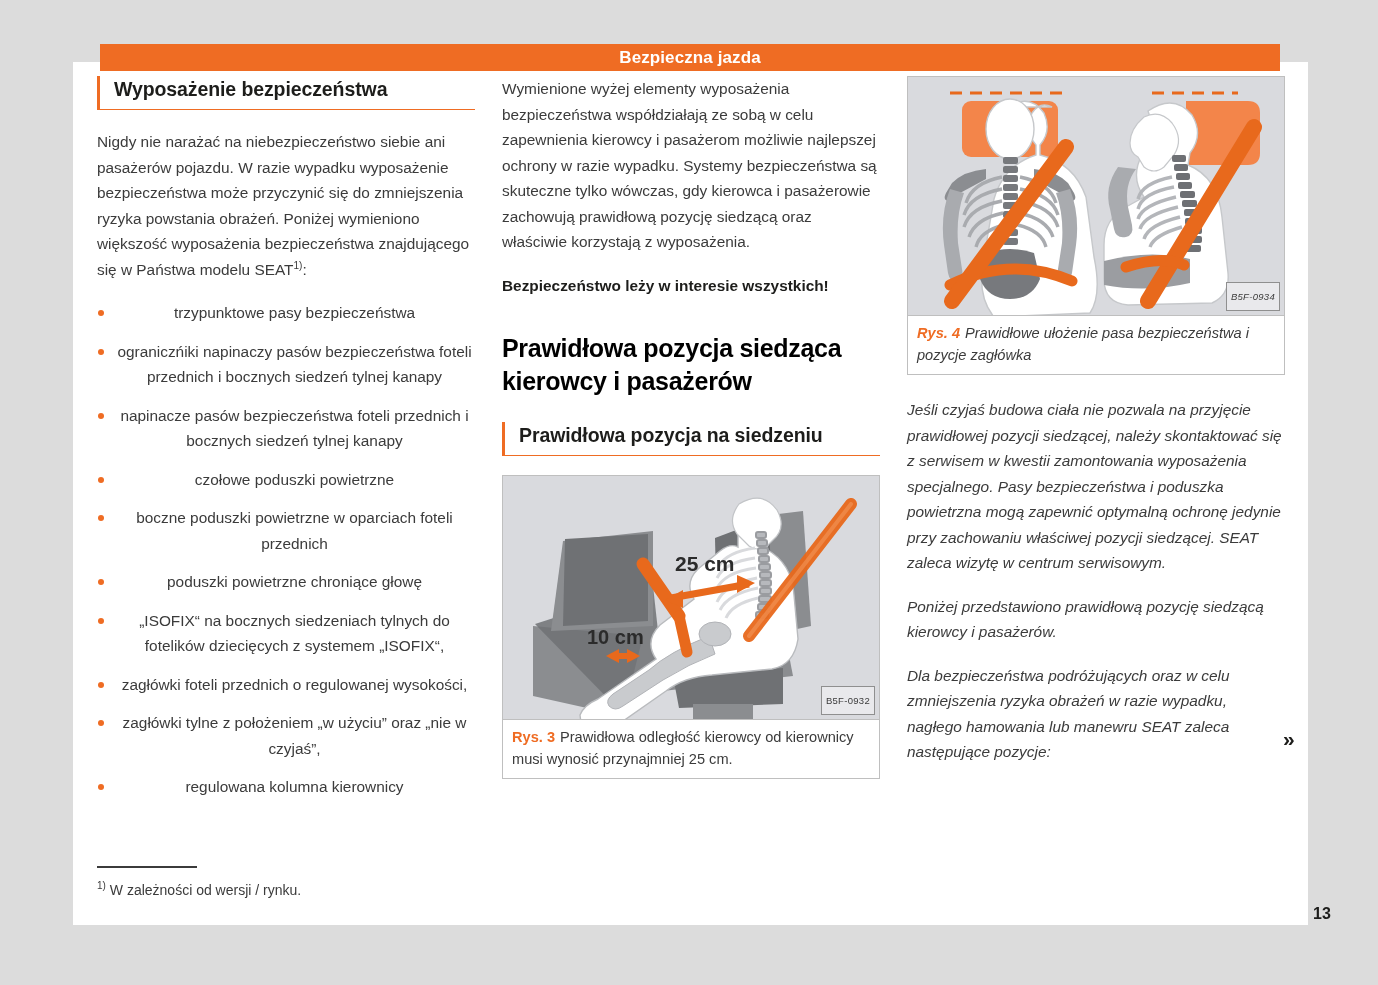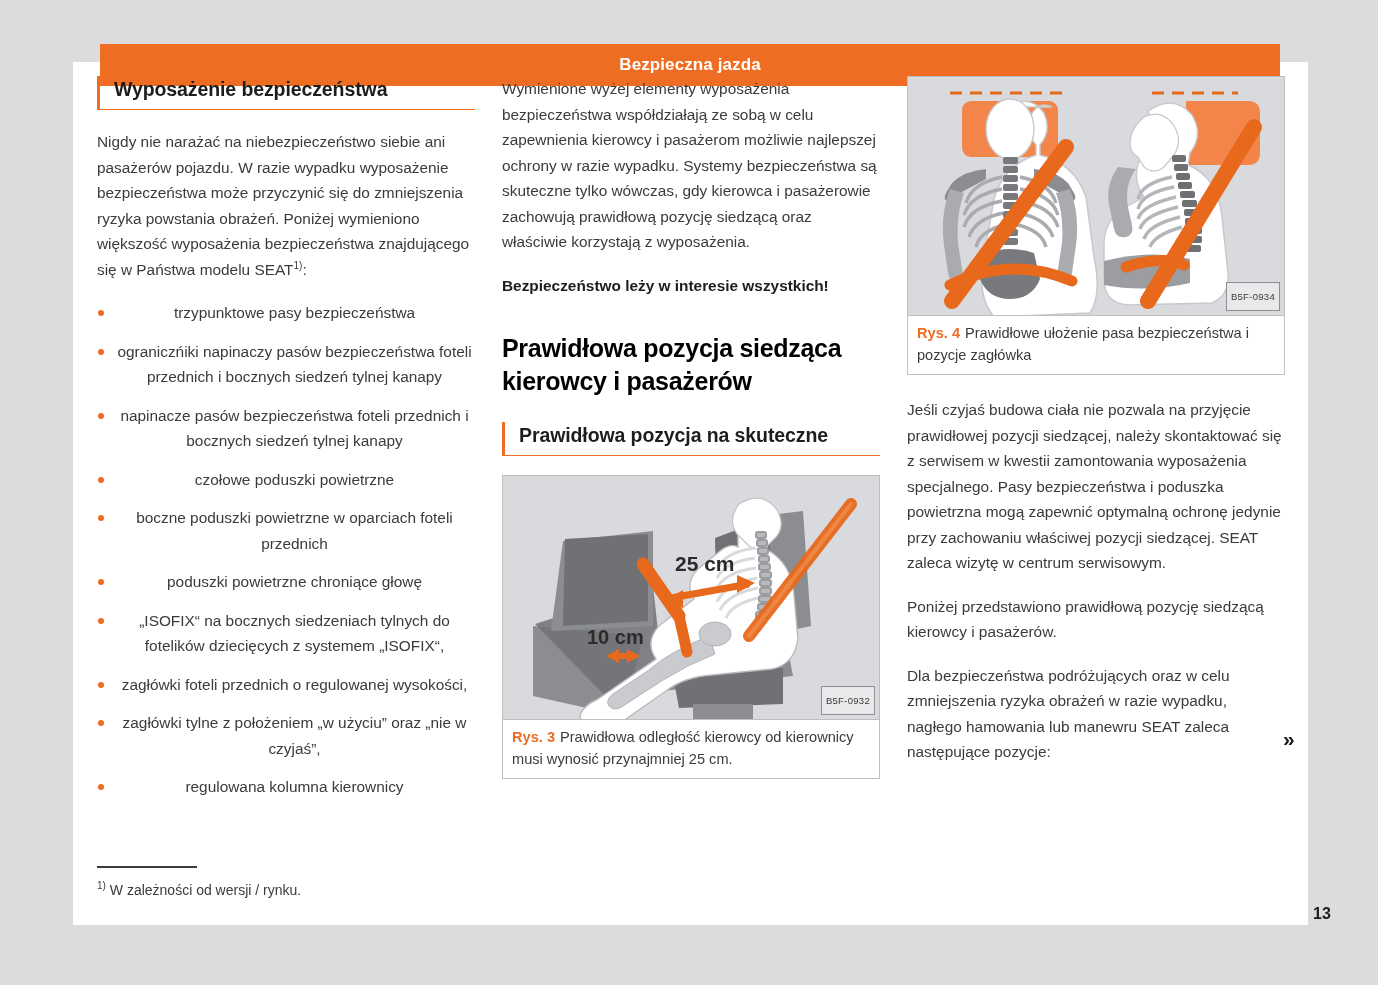--- a/index.html
+++ b/index.html
@@ -24,21 +24,21 @@
     height: 863px;
     background: #ffffff;
   }
 
   
   #header-bar {
     position: absolute;
     left: 100px;
     top: 44px;
     width: 1180px;
-    height: 42px;
+    height: 27px;
     background: #ef6c23;
     color: #ffffff;
     font-size: 17px;
     font-weight: bold;
     letter-spacing: .1px;
     display: flex;
     align-items: center;
     justify-content: center;
   }
 
@@ -46,21 +46,21 @@
   .col {
     position: absolute;
     top: 76px;
     width: 375px;
     color: #3b3b3b;
     font-size: 15.4px;
     line-height: 25.5px;
   }
   #col-1 { left: 97px;  width: 378px; }
   #col-2 { left: 502px; width: 378px; }
-  #col-3 { left: 907px; width: 378px; }
+  #col-3 { left: 907px; width: 378px; font-style: italic; }
 
   
   .sec-head {
     position: relative;
     border-left: 3px solid #ef6c23;
     border-bottom: 1.5px solid #ef6c23;
     padding: 0 0 7px 14px;
     margin: 0 0 19px 0;
     font-size: 19.5px;
     font-weight: bold;
@@ -223,21 +223,21 @@
 </div>
 
 <div class="col" id="col-2">
 
   <p class="body">Wymienione wyżej elementy wyposażenia bezpieczeństwa współdziałają ze sobą w celu zapewnienia kierowcy i pasażerom możliwie najlepszej ochrony w razie wypadku. Systemy bezpieczeństwa są skuteczne tylko wówczas, gdy kierowca i pasażerowie zachowują prawidłową pozycję siedzącą oraz właściwie korzystają z wyposażenia.</p>
 
   <p class="bold-note">Bezpieczeństwo leży w interesie wszystkich!</p>
 
   <h1 class="chapter-title" style="margin-top:34px;">Prawidłowa pozycja siedząca kierowcy i pasażerów</h1>
 
-  <h2 class="sec-head">Prawidłowa pozycja na skuteczne</h2>
+  <h2 class="sec-head">Prawidłowa pozycja na siedzeniu</h2>
 
   <figure class="figure">
     <div class="fig-img" style="height:243px;text-align:right;">
       <svg viewBox="0 0 376 243" width="376" height="243">
         <rect x="0" y="0" width="376" height="243" fill="#d9dade"></rect>
 
         <g>
           <path d="M30 150 L30 220 L120 240 L140 160 Z" fill="#8b8d90"></path>
           <path d="M32 148 L150 110 L160 200 L120 238 Z" fill="#6f7174" opacity=".85"></path>
           <path d="M60 65 L150 55 L150 150 L48 155 Z" fill="#8b8d90"></path>

